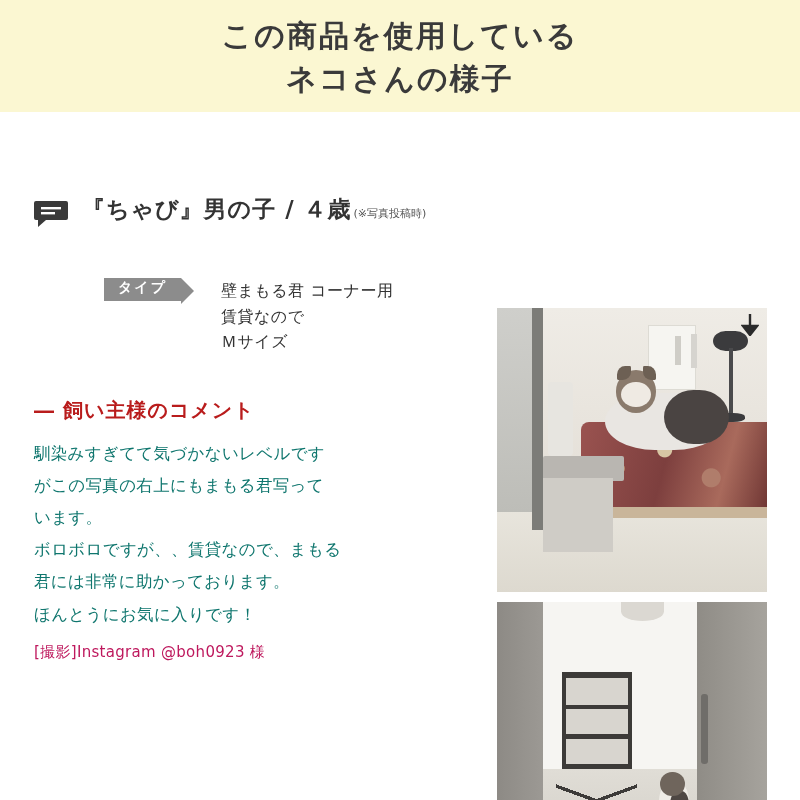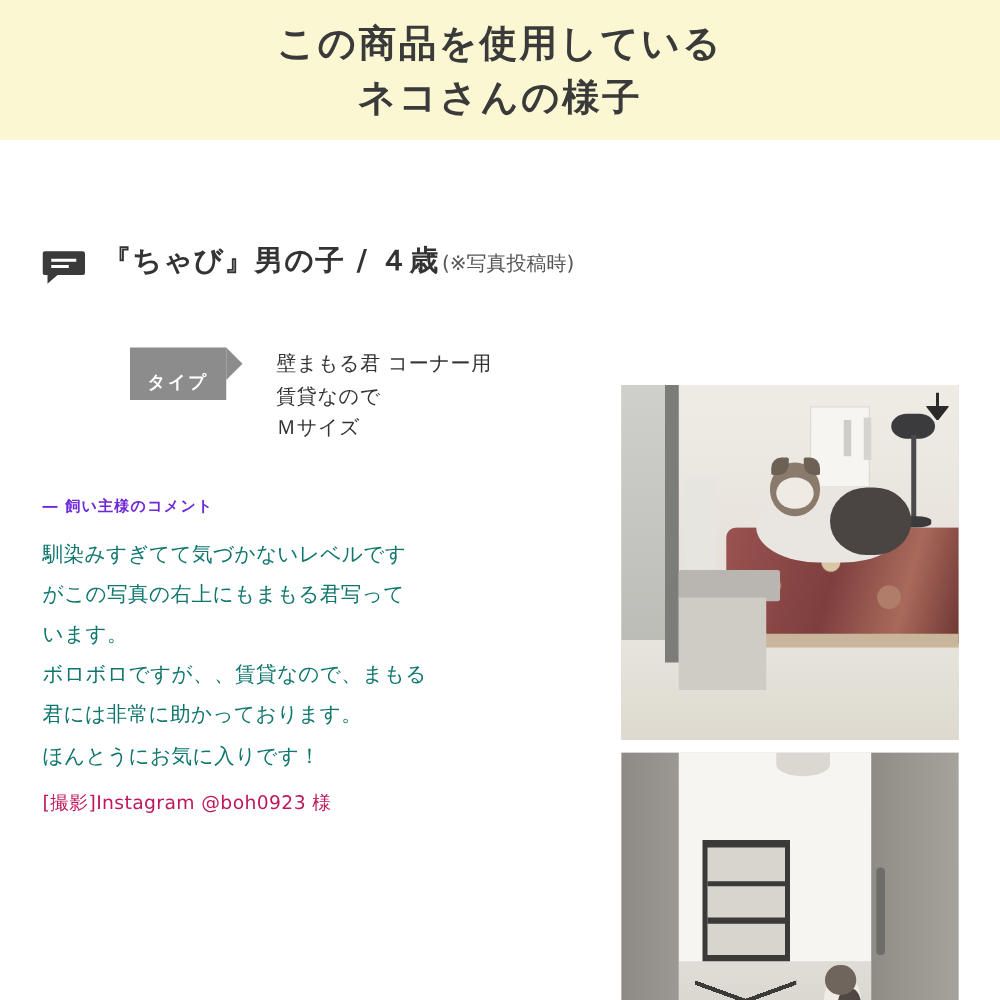--- a/index.html
+++ b/index.html
@@ -76,21 +76,21 @@
   .pet-title {
     font-size: 23px;
     font-weight: bold;
     color: #333333;
     letter-spacing: 1px;
     line-height: 1.2;
     font-family: "DejaVu Sans", "Liberation Sans", sans-serif;
     white-space: nowrap;
   }
   .pet-note {
-    font-size: 16px;
+    font-size: 11px;
     font-weight: normal;
     color: #555555;
     letter-spacing: 0;
     margin-left: 2px;
     font-family: "DejaVu Sans", "Liberation Sans", sans-serif;
   }
 
   
   .type-block {
     display: flex;
@@ -98,21 +98,21 @@
     margin-top: 50px;
     margin-left: 70px;
   }
   .type-tag {
     position: relative;
     background: #8c8c8c;
     color: #ffffff;
     font-size: 14px;
     font-weight: bold;
     letter-spacing: 2px;
-    padding: 21px 14px 6px 14px;
+    padding: 2px 14px 6px 14px;
     height: 15px;
     line-height: 15px;
     box-sizing: content-box;
     font-family: "DejaVu Sans", "Liberation Sans", sans-serif;
   }
   .type-tag::after {
     content: "";
     position: absolute;
     right: -13px;
     top: 0;
@@ -127,23 +127,23 @@
     font-size: 16px;
     line-height: 1.6;
     color: #333333;
     font-family: "DejaVu Sans", "Liberation Sans", sans-serif;
     letter-spacing: 0.5px;
   }
 
   
   .comment-heading {
     margin-top: 42px;
-    font-size: 12px;
+    font-size: 20px;
     font-weight: bold;
-    color: #6d28d9;
+    color: #b91c1c;
     letter-spacing: 1px;
     font-family: "DejaVu Sans", "Liberation Sans", sans-serif;
   }
   .comment-body {
     margin-top: 14px;
     font-size: 16.5px;
     line-height: 1.95;
     color: #0f766e;
     letter-spacing: 0.3px;
     font-family: "DejaVu Sans", "Liberation Sans", sans-serif;

